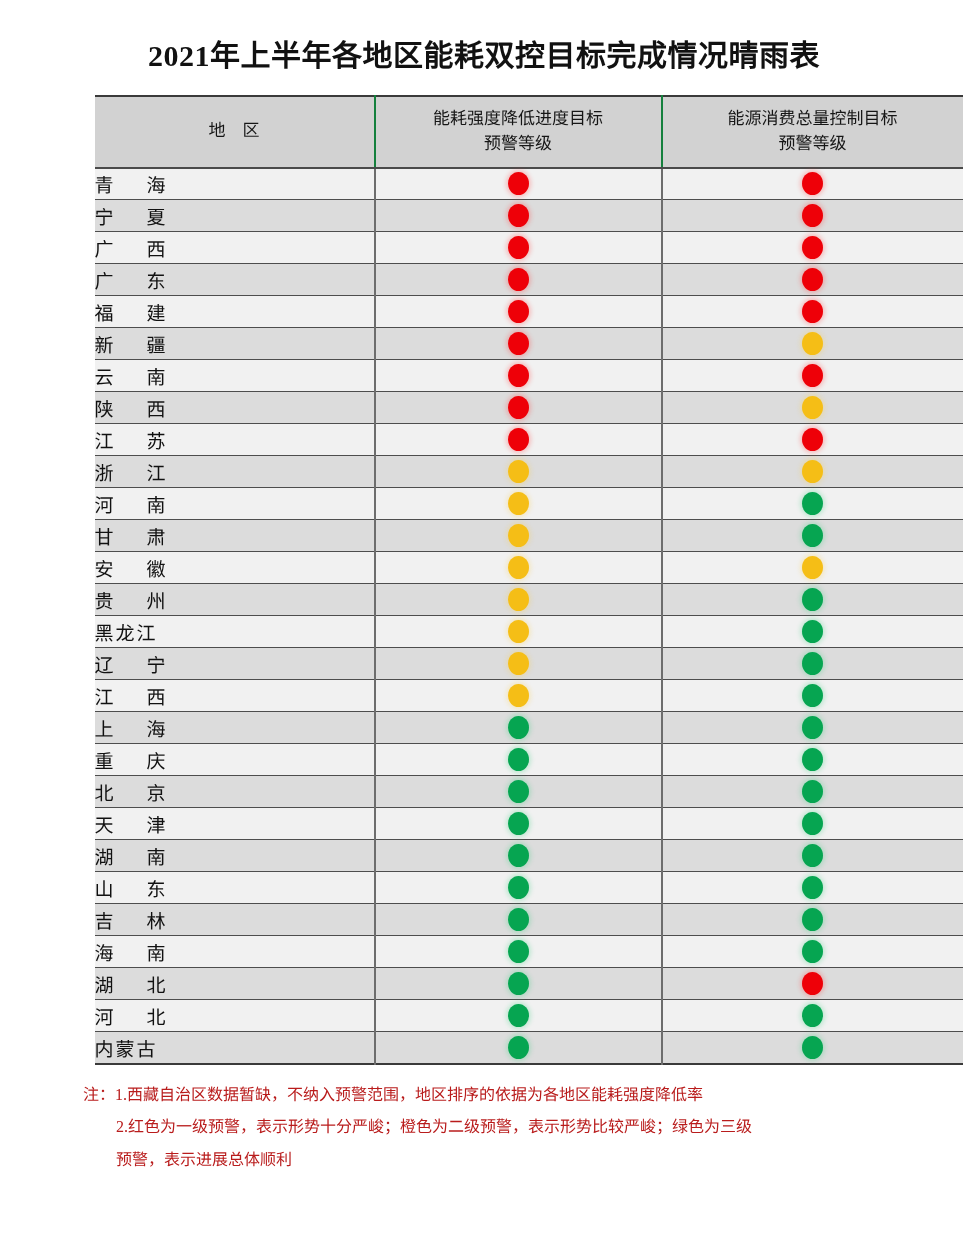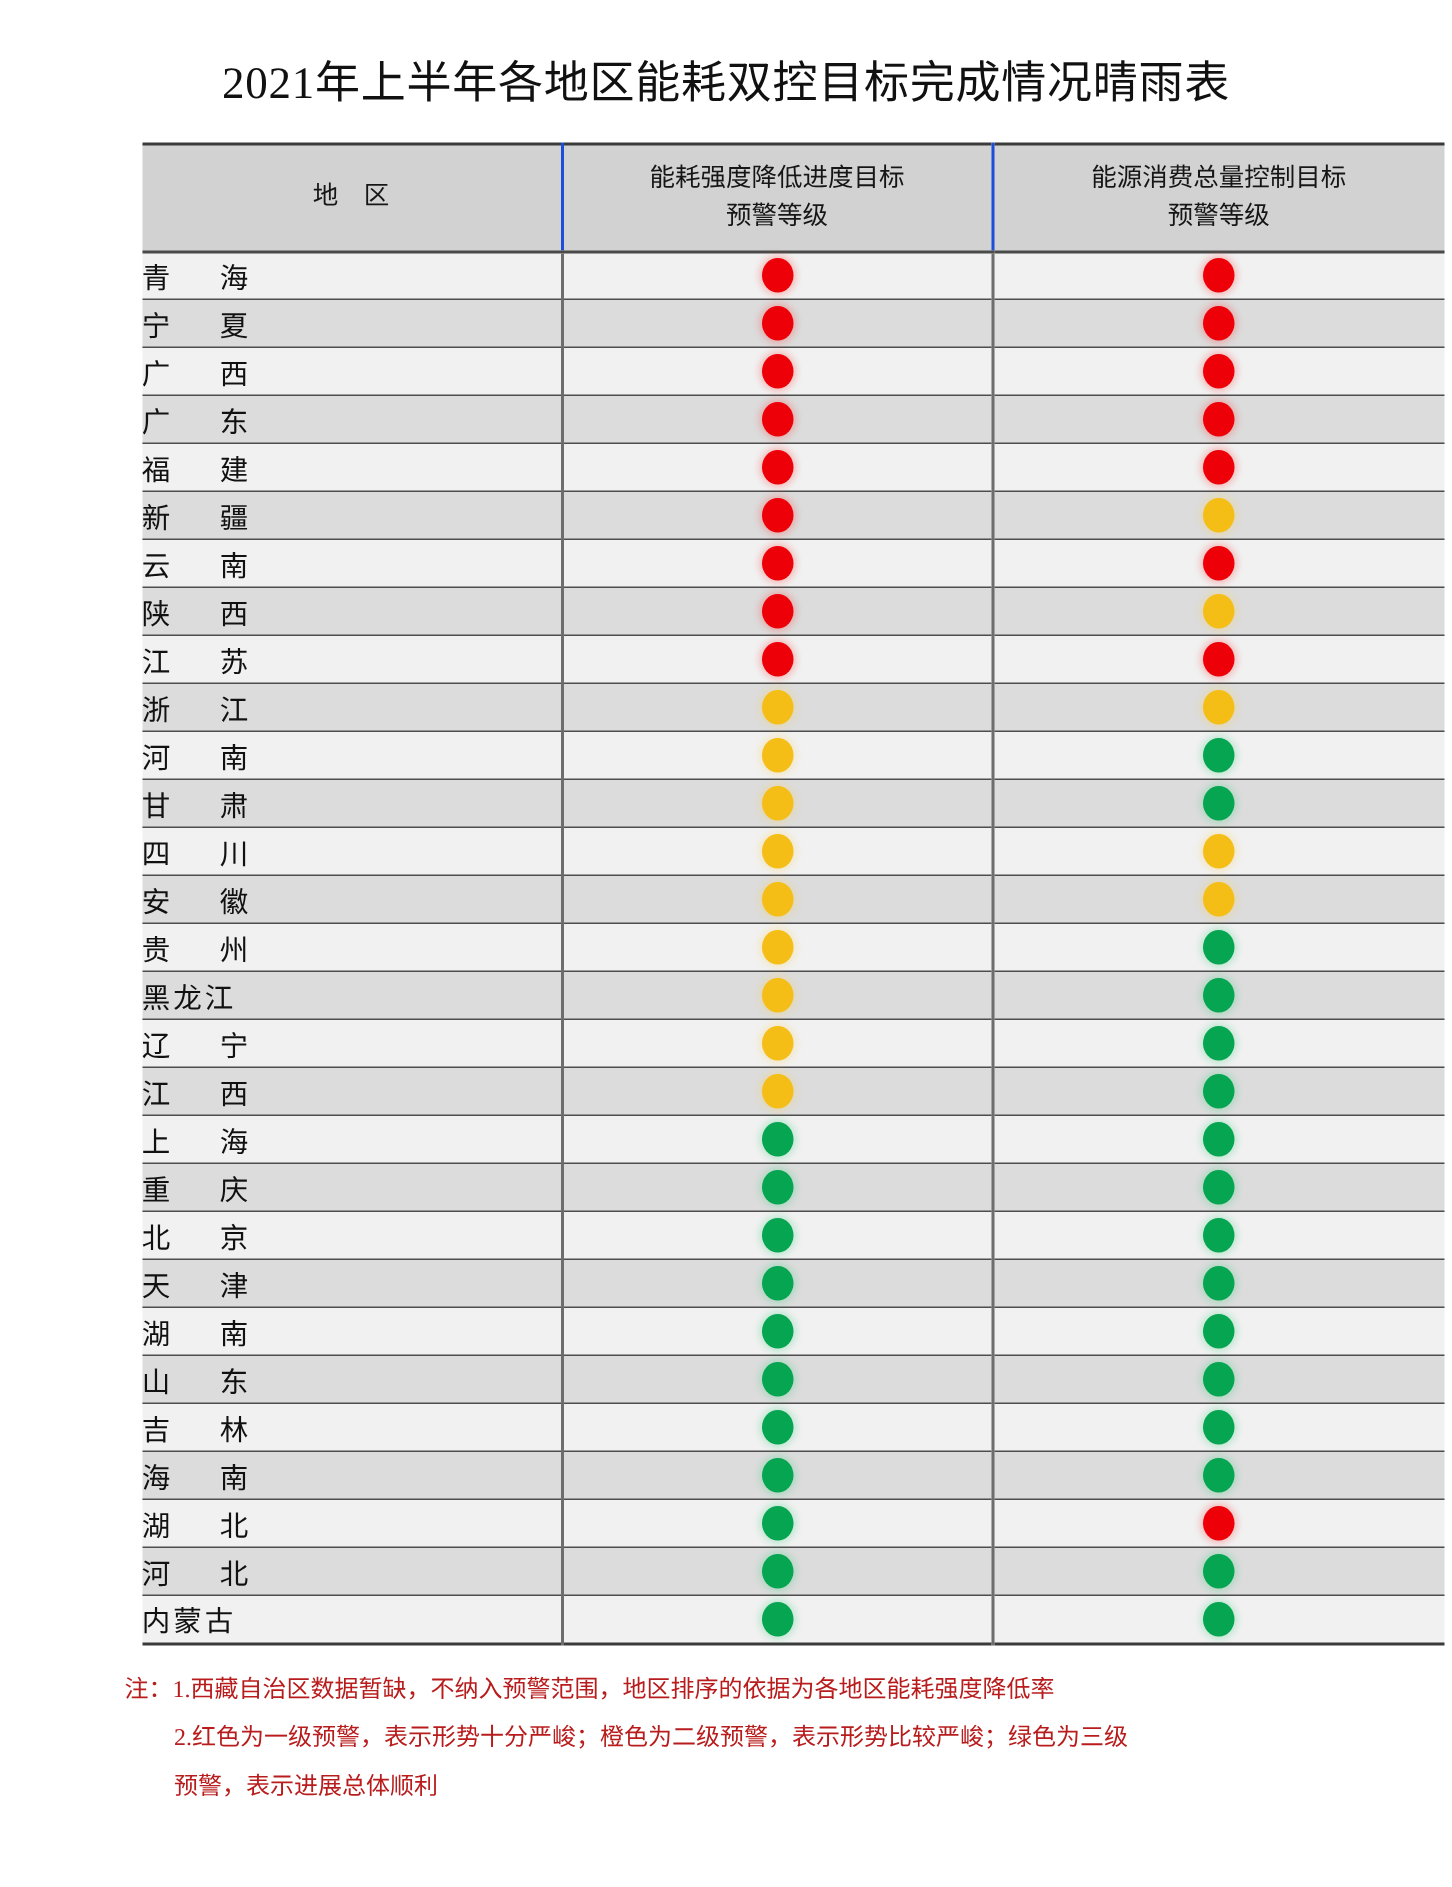--- a/index.html
+++ b/index.html
@@ -20,21 +20,21 @@
     width: 968px;
     height: 1258px;
     position: relative;
     box-sizing: border-box;
   }
 
   
   .title {
     text-align: center;
     font-family: "Liberation Serif", "DejaVu Serif", serif;
-    font-weight: 400;
+    font-weight: 700;
     font-size: 30px;
     letter-spacing: 0.5px;
     color: #111111;
     padding-top: 17px;
     padding-bottom: 0;
     line-height: 1.25;
     white-space: nowrap;
   }
 
   
@@ -59,21 +59,21 @@
     font-size: 17px;
     line-height: 1.45;
     color: #161616;
     height: 72px;
     vertical-align: middle;
     text-align: center;
     padding: 4px 6px;
     border-bottom: 2px solid #4a4a4a;
     box-sizing: border-box;
   }
-  thead th.col-div { border-left: 2px solid #1d4ed8; margin-left: 24px; }
+  thead th.col-div { border-left: 2px solid #15803d; margin-left: 24px; }
 
   tbody tr { height: 32px; }
   tbody tr:nth-child(odd)  td { background: #f1f1f1; }
   tbody tr:nth-child(even) td { background: #dcdcdc; }
   tbody td {
     border-bottom: 1px solid #4d4d4d;
     height: 32px;
     padding: 0;
     vertical-align: middle;
     box-sizing: border-box;
@@ -200,25 +200,20 @@
             <td><span class="region-name">河　南</span></td>
             <td class="dot-cell col-div"><span class="dot orange"></span></td>
             <td class="dot-cell col-div"><span class="dot green"></span></td>
           </tr>
           <tr>
             <td><span class="region-name">甘　肃</span></td>
             <td class="dot-cell col-div"><span class="dot orange"></span></td>
             <td class="dot-cell col-div"><span class="dot green"></span></td>
           </tr>
           <tr>
-            <td><span class="region-name">四　川</span></td>
-            <td class="dot-cell col-div"><span class="dot orange"></span></td>
-            <td class="dot-cell col-div"><span class="dot orange"></span></td>
-          </tr>
-          <tr>
             <td><span class="region-name">安　徽</span></td>
             <td class="dot-cell col-div"><span class="dot orange"></span></td>
             <td class="dot-cell col-div"><span class="dot orange"></span></td>
           </tr>
           <tr>
             <td><span class="region-name">贵　州</span></td>
             <td class="dot-cell col-div"><span class="dot orange"></span></td>
             <td class="dot-cell col-div"><span class="dot green"></span></td>
           </tr>
           <tr>

